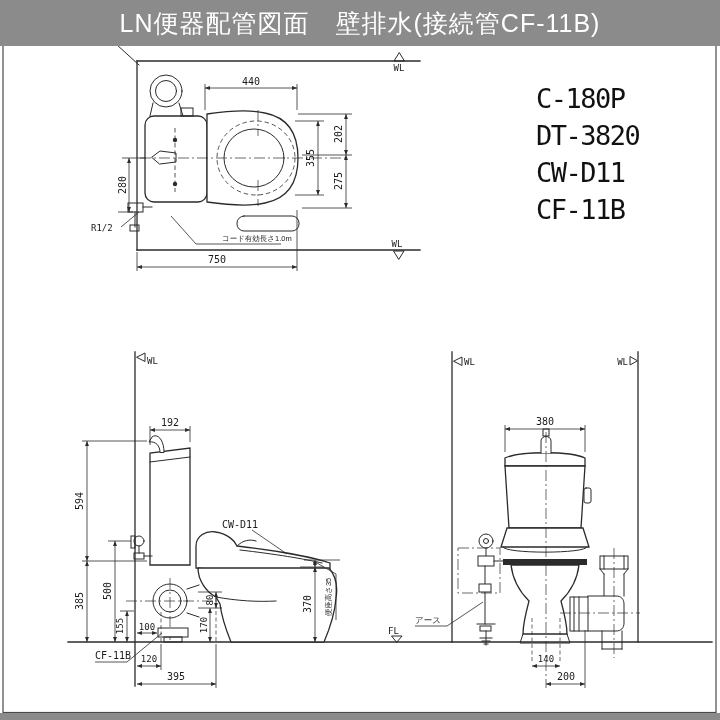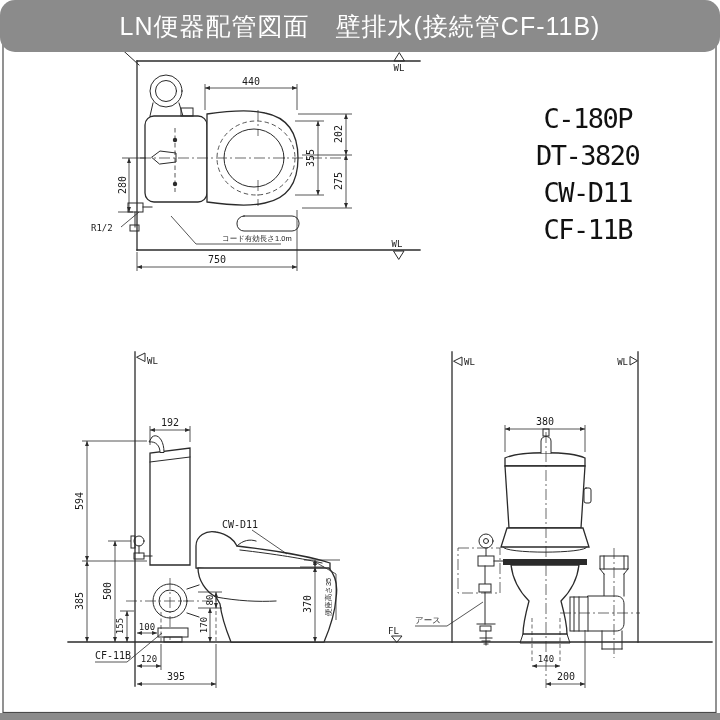--- a/index.html
+++ b/index.html
@@ -1,23 +1,23 @@
 <!DOCTYPE html>
 <html><head>
 <meta charset="utf-8">
 <style>
   html,body{margin:0;padding:0;background:#ffffff;width:720px;height:720px;overflow:hidden;
             font-family:"Liberation Sans",sans-serif;}
   .stage{position:absolute;top:0;left:0;width:720px;height:720px;background:#fff;}
-  .title-bar{position:absolute;top:0;left:0;width:720px;height:52px;background:#8b8b8b;
-             display:flex;align-items:center;justify-content:center;border-radius:15px;}
+  .title-bar{position:absolute;top:0;left:0;width:720px;height:46px;background:#8b8b8b;
+             display:flex;align-items:center;justify-content:center;}
   .title-bar .t{color:#ffffff;font-size:25px;letter-spacing:1px;white-space:nowrap;
                 font-family:"Liberation Sans",sans-serif;}
   .bottom-strip{position:absolute;top:713px;left:0;width:720px;height:7px;background:#8b8b8b;}
-  .parts{position:absolute;left:536px;top:100px;color:#111;text-align:center;}
+  .parts{position:absolute;left:536px;top:80px;color:#111;}
   .parts .p{font-family:"DejaVu Sans Mono",monospace;font-size:27px;letter-spacing:-1.5px;
             line-height:37px;white-space:nowrap;}
   svg{position:absolute;top:0;left:0;}
   .ln{stroke:#2b2b2b;stroke-width:1.3;fill:none;stroke-linecap:square;}
   .tn{stroke:#2b2b2b;stroke-width:1;fill:none;stroke-linecap:square;}
   .dim{stroke:#2b2b2b;stroke-width:0.8;fill:none;}
   .cl{stroke:#2b2b2b;stroke-width:0.7;fill:none;stroke-dasharray:11 3 2 3;}
   .hid{stroke:#2b2b2b;stroke-width:0.7;fill:none;stroke-dasharray:4 2.5;}
   .dsh{stroke:#2b2b2b;stroke-width:0.8;fill:none;stroke-dasharray:4.5 3;}
   .wh{fill:#ffffff;}

